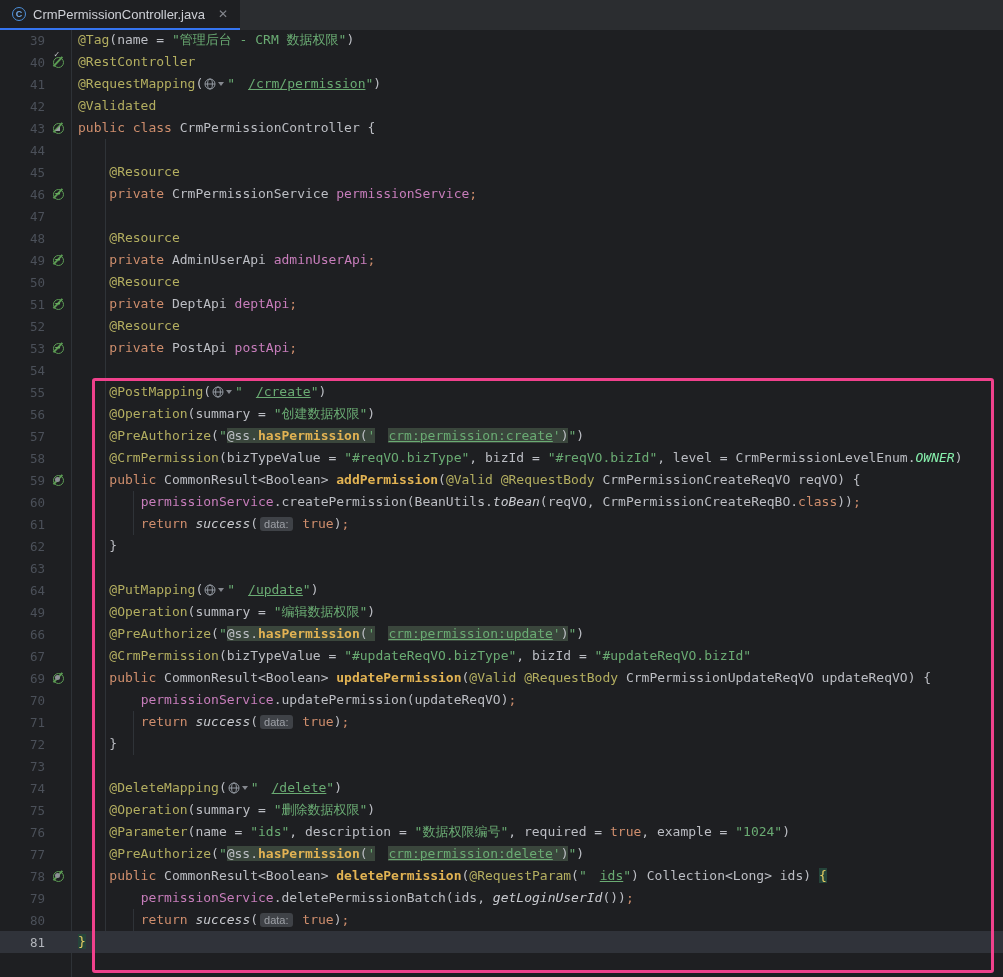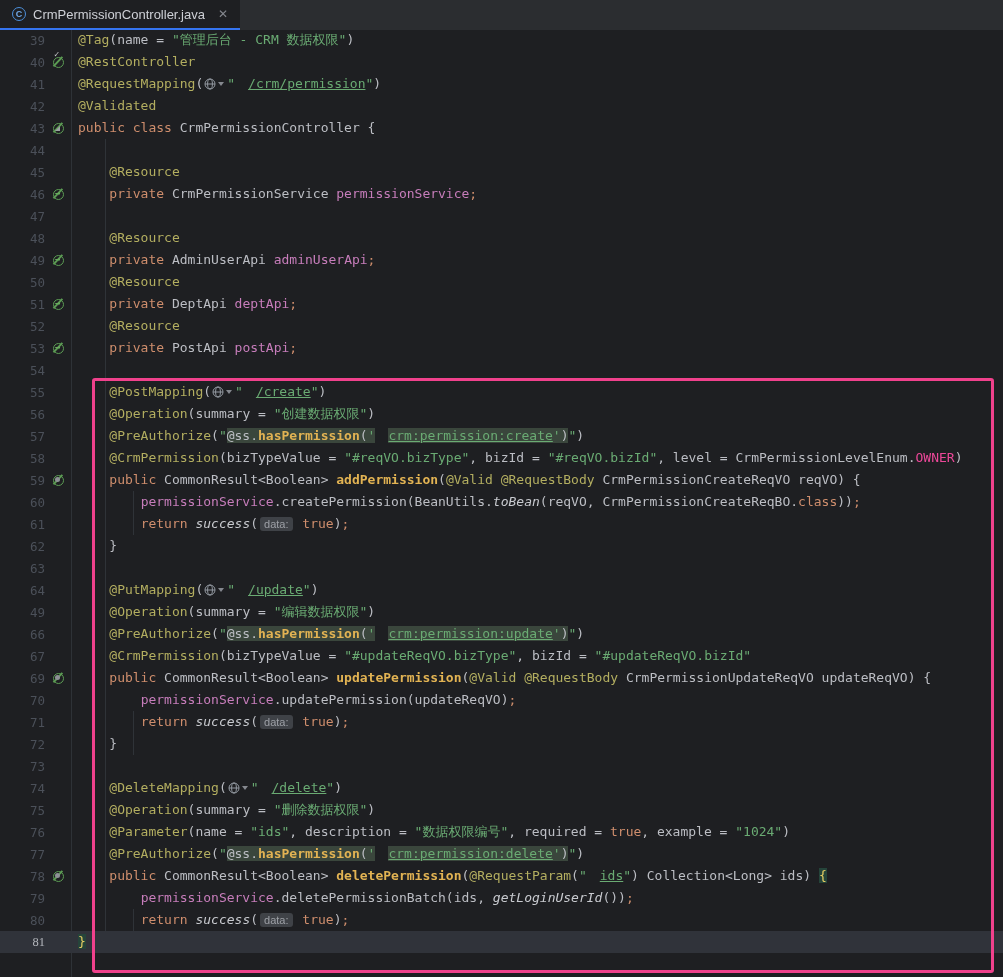--- a/index.html
+++ b/index.html
@@ -12,31 +12,31 @@
   .file-icon{width:14px;height:14px;border:1.5px solid #4C8FDB;border-radius:50%;color:#6FA8E8;
        font-size:9px;font-weight:bold;display:flex;align-items:center;justify-content:center;
        box-sizing:border-box;font-family:"Liberation Sans",sans-serif;}
   .tab-title{color:#CED0D6;font-size:13px;white-space:nowrap;}
   .tab-close{color:#84878E;font-size:12px;margin-left:6px;cursor:pointer;}
   
   .editor{position:absolute;left:0;top:29px;width:1003px;z-index:1;}
   .row{display:flex;height:22px;align-items:center;position:relative;}
   .row.current{background:#30333A;}
   .lnum{width:45px;text-align:right;color:#4B5059;font-size:12.5px;flex:none;user-select:none;}
-  .row.current .lnum{color:#B2B5BB;font-family:Liberation Serif, serif;}
+  .row.current .lnum{color:#B2B5BB;}
   .islot{width:26px;flex:none;display:flex;align-items:center;justify-content:center;}
   .code{white-space:pre;font-size:13px;line-height:22px;margin-left:7px;color:#BCBEC4;}
   
   .tk-plain{color:#BCBEC4;}
   .tk-keyword{color:#CF8E6D;}
   .tk-annotation{color:#B3AE60;}
   .tk-string{color:#6AAB73;}
   .tk-string-link{color:#6AAB73;text-decoration:underline;margin-left:13px;}
   .tk-field{color:#C77DBB;}
-  .tk-enum{color:#ec4899;}
+  .tk-enum{color:#86efac;font-style:italic;}
   .tk-method{color:#E2B353;font-weight:bold;}
   .tk-static{color:#C9CBD0;font-style:italic;}
   .tk-semi{color:#CF8E6D;}
   .tk-inj{background:#3A463C;}
   .tk-brace{background:#25443A;color:#E7CE63;}
   .tk-hint{background:#3F4247;color:#9DA0A6;font-size:11px;border-radius:3px;padding:1px 4px;margin:14px 2px;
            font-family:"Liberation Sans",sans-serif;}
   
   .gicon{position:relative;width:11px;height:11px;border:1.5px solid #5C9C54;border-radius:50%;
          display:inline-block;box-sizing:border-box;}

